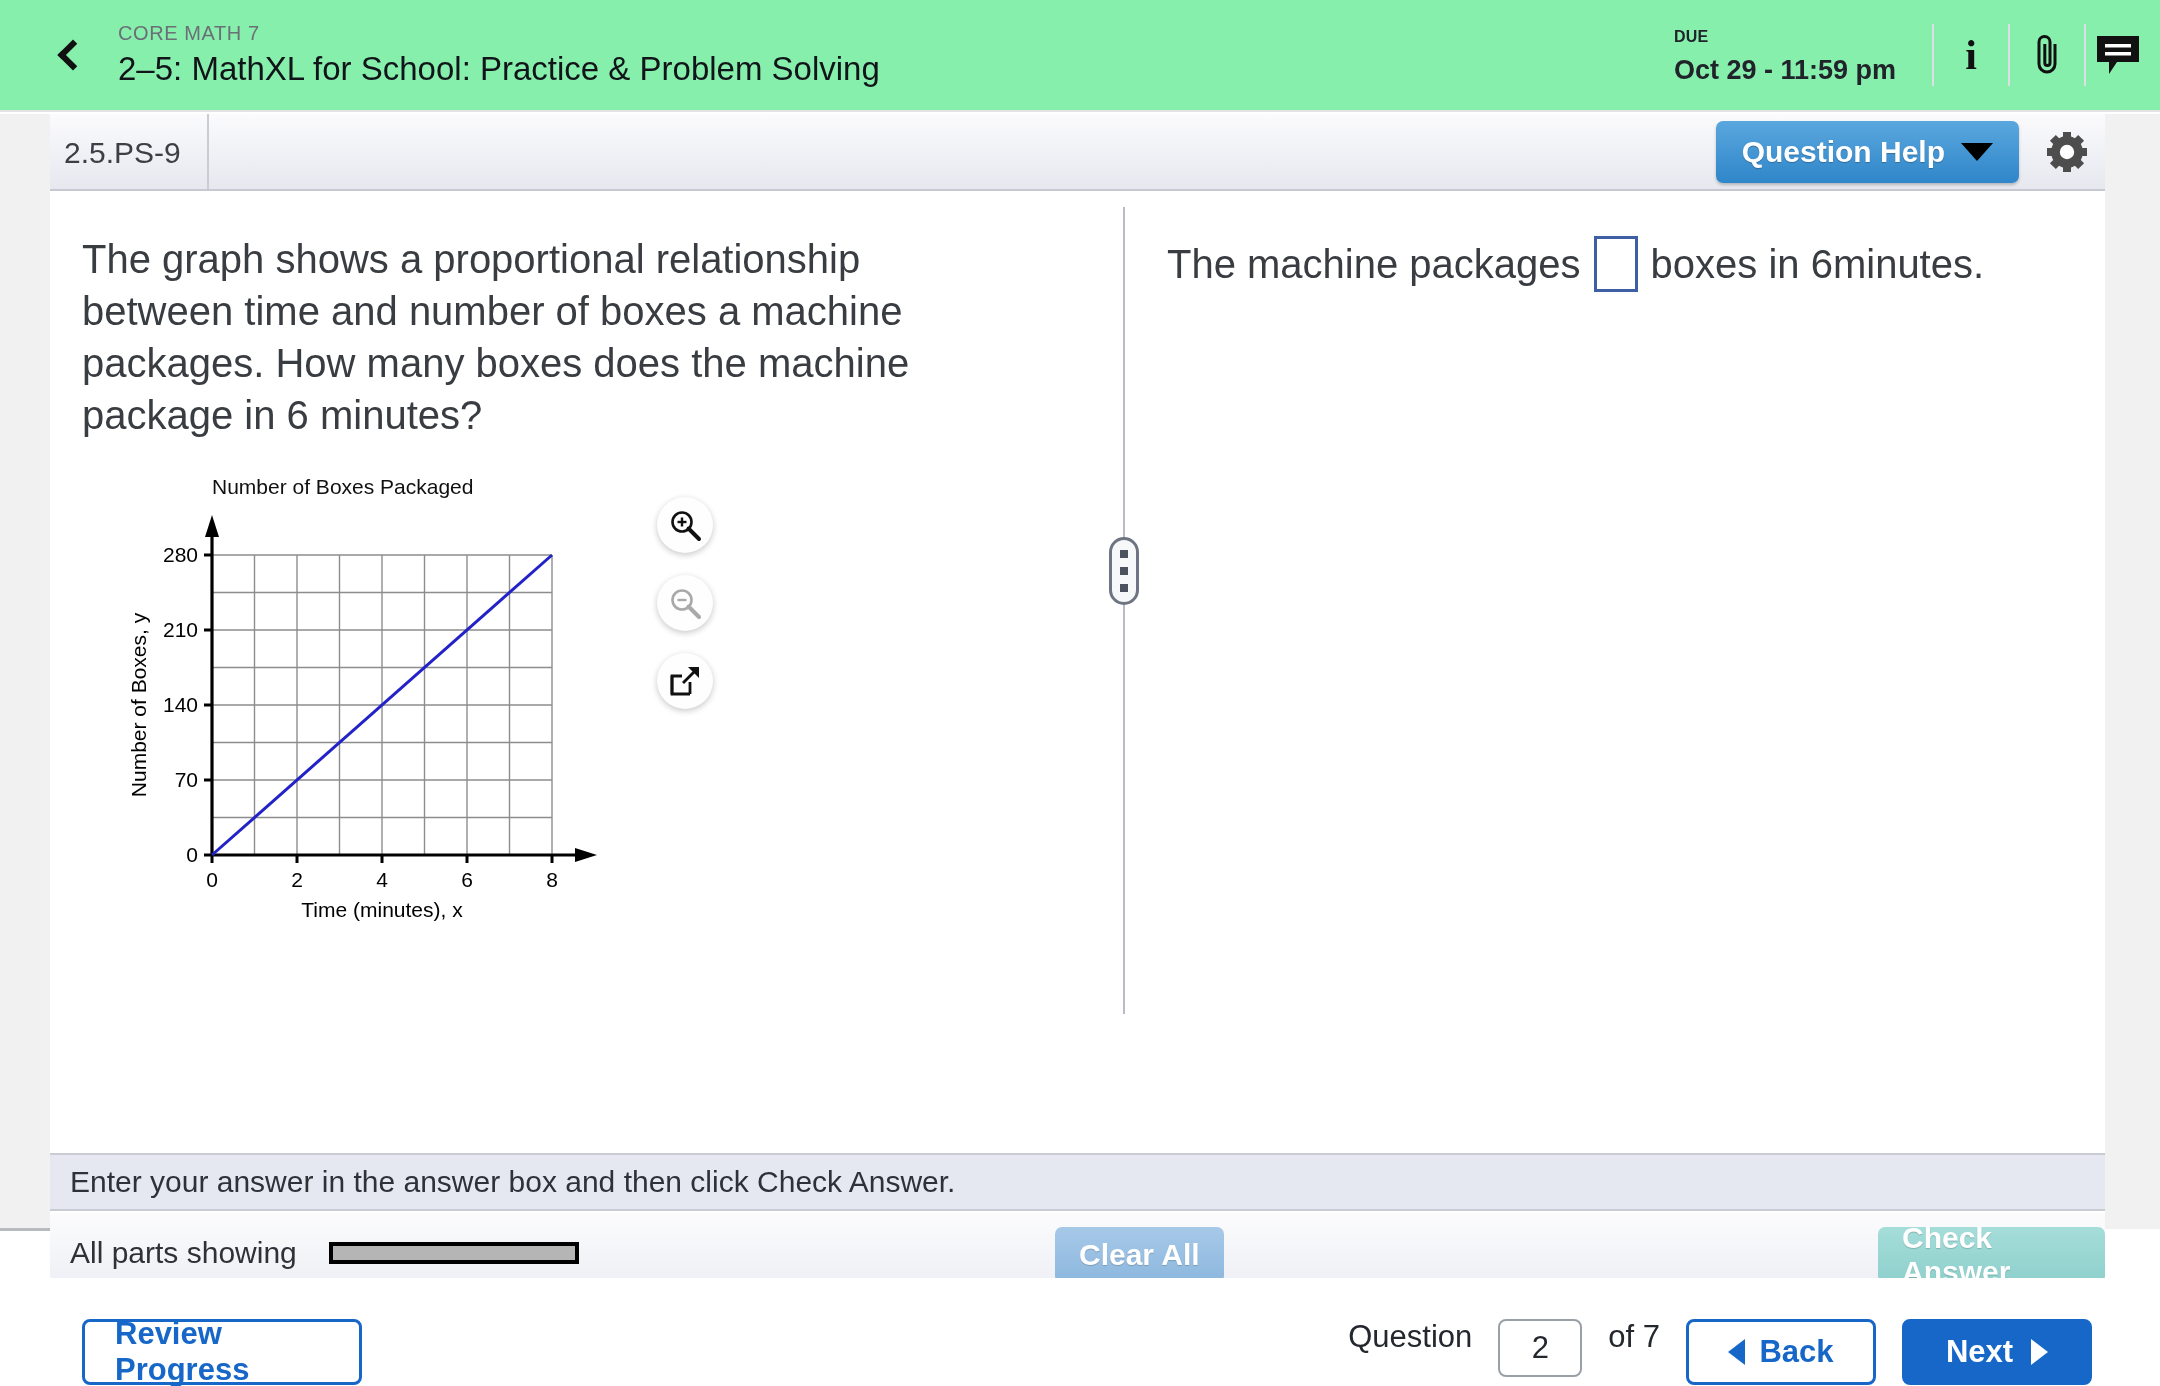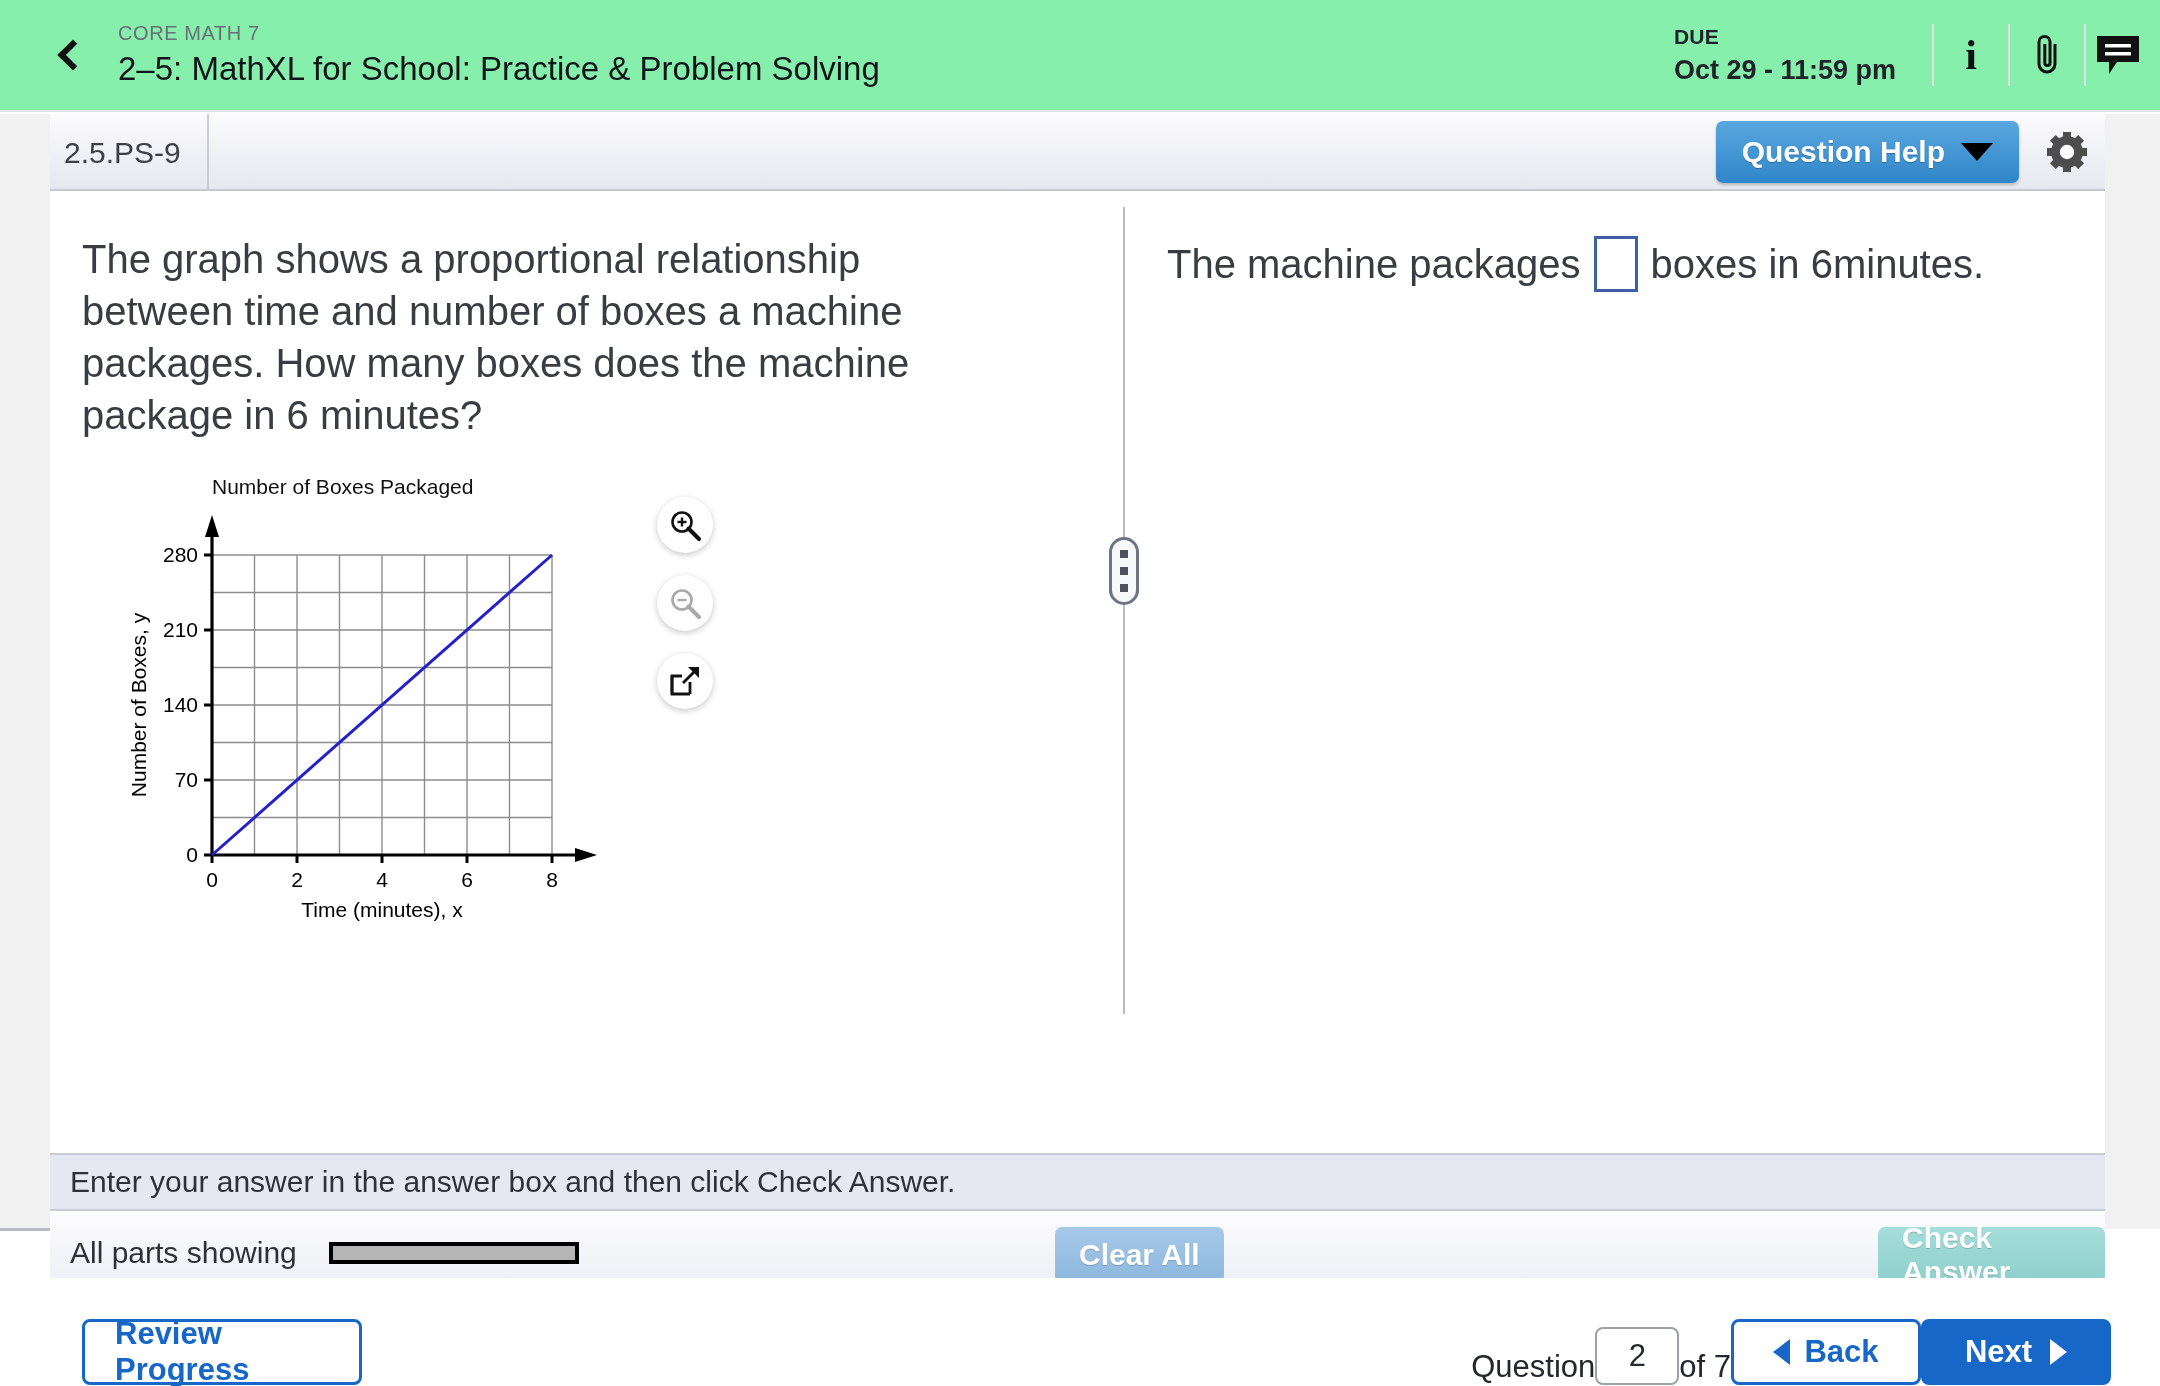--- a/index.html
+++ b/index.html
@@ -32,21 +32,21 @@
     font-size: 20px; letter-spacing: .6px; color: #6b6f76; font-weight: 400;
     line-height: 26px; text-transform: uppercase;
   }
   .assign-title {
     font-size: 33px; color: #111418; font-weight: 500; line-height: 42px; margin-top: 2px;
   }
   .header-right {
     margin-left: auto; display: flex; align-items: center; height: 100%;
   }
   .due-block { text-align: left; padding-right: 36px; }
-  .due-label { font-size: 21px; font-weight: 700; color: #20242a; line-height: 30px; letter-spacing: .3px;}
+  .due-label { font-size: 16px; font-weight: 700; color: #20242a; line-height: 30px; letter-spacing: .3px;}
   .due-date { font-size: 27px; font-weight: 700; color: #20242a; line-height: 36px; }
   .hdr-icon {
     width: 76px; height: 62px; display:flex; align-items:center; justify-content:center;
     border-left: 2px solid #dddfe3; cursor: pointer;
   }
   .hdr-icon:last-child { padding-right: 10px; }
   .info-glyph { font-family: "Liberation Serif", serif; font-weight: bold; font-size: 42px; color:#111; line-height: 42px;}
 
   
   .card {
@@ -167,21 +167,21 @@
     position: absolute; left: 0; top: 1278px; width: 2160px; height: 147px;
     background: #ffffff; display: flex; align-items: center;
   }
   .btn-outline {
     border: 3px solid #1667c8; color: #1667c8; background: #fff;
     font-size: 31px; font-weight: 700; border-radius: 8px;
     height: 66px; display: flex; align-items: center; justify-content: center;
     padding: 0 30px; cursor: pointer;
   }
   #review-progress { margin-left: 82px; width: 280px; }
-  .footer-right { margin-left: auto; display: flex; align-items: flex-end; padding-right: 49px; }
+  .footer-right { margin-left: auto; display: flex; align-items: flex-start; padding-right: 68px; gap: 26px; }
   .qnum-label { font-size: 31px; color: #24282e; }
   .qnum-input {
     width: 84px; height: 58px; border: 2px solid #9aa0a8; border-radius: 8px;
     font-size: 31px; color: #24282e; text-align: center; background:#fff;
     font-family: "Liberation Sans", sans-serif;
   }
   .btn-back { width: 190px; gap: 14px; }
   .btn-next {
     background: #1667c8; color: #fff; border: 3px solid #1667c8;
     width: 190px; gap: 18px;

